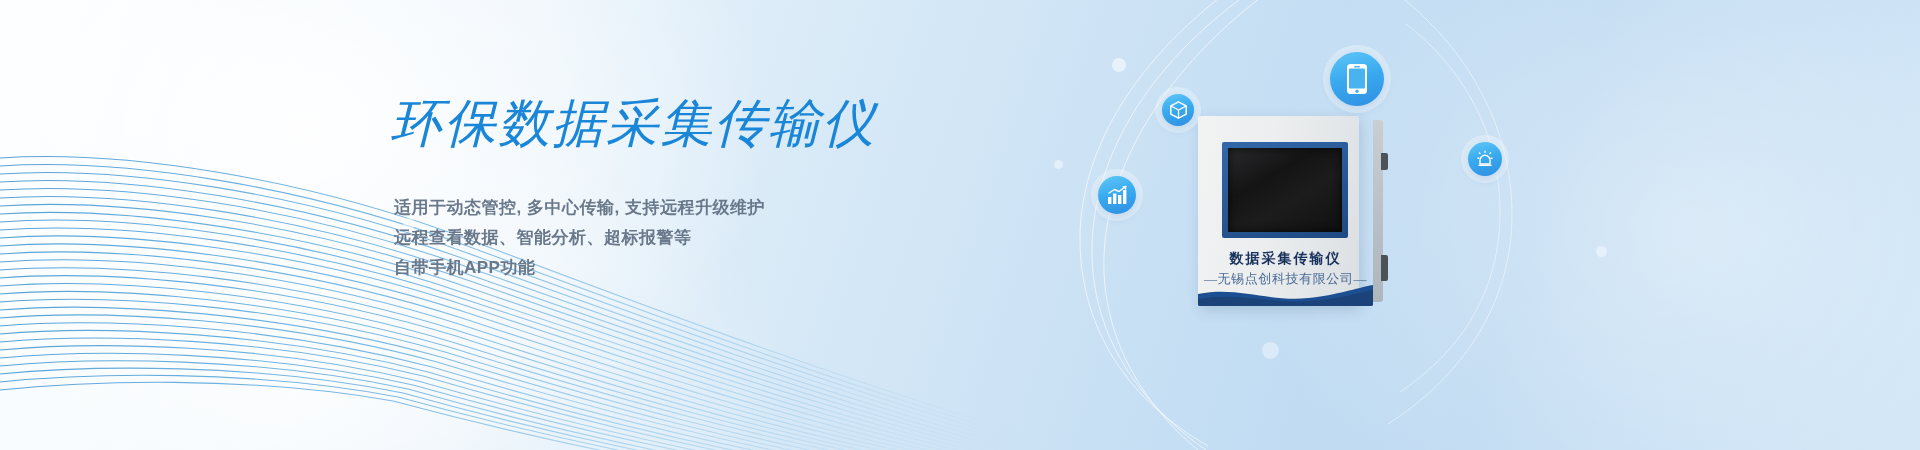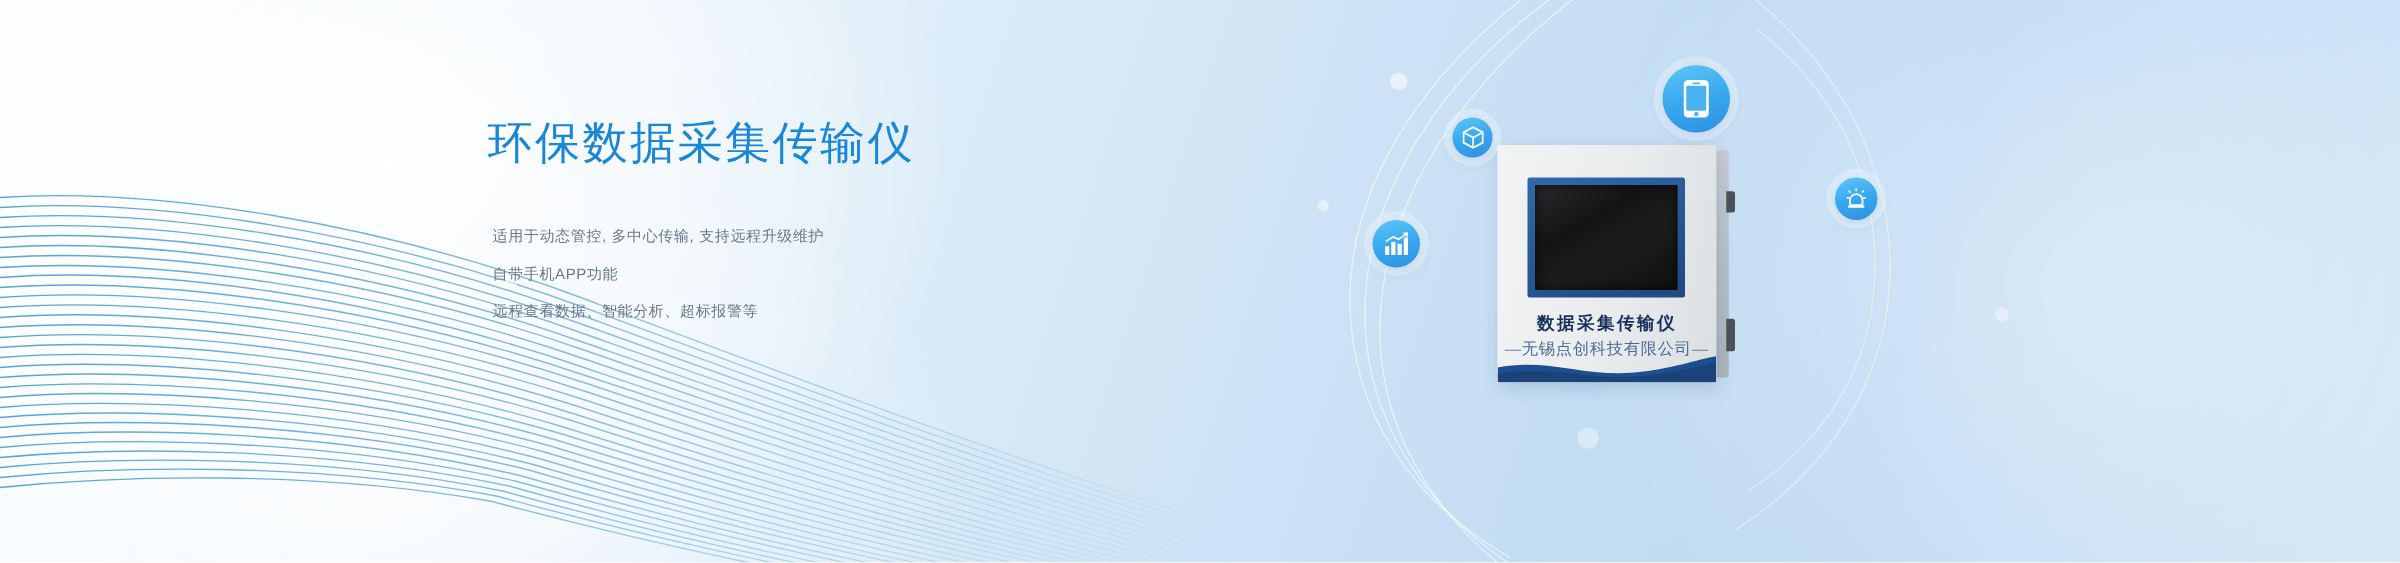--- a/index.html
+++ b/index.html
@@ -76,56 +76,57 @@
   }
 
   
   .copy {
     position: absolute;
     left: 390px;
     top: 92px;
     width: 560px;
   }
   .headline {
-    font-size: 36px;
+    font-size: 52px;
     line-height: 1.22;
     letter-spacing: 2px;
     color: #1a86d8;
     font-weight: 400;
     margin: 0;
     white-space: nowrap;
+    font-style: italic;
   }
   .sub-list {
     margin: 38px 0 0 4px;
     padding: 0;
     list-style: none;
   }
   .sub-list li {
-    font-size: 12px;
+    font-size: 17px;
     line-height: 30px;
     letter-spacing: .5px;
     color: #69788a;
-    font-weight: 400;
+    font-weight: 700;
     white-space: nowrap;
   }
 
   
   .device-stage {
     position: absolute;
     left: 1150px;
     top: 20px;
     width: 460px;
     height: 410px;
   }
 
   .device {
     position: absolute;
     left: 48px;
     top: 96px;
-    width: 175px;
+    width: 161px;
     height: 190px;
     background: linear-gradient(100deg, #f2f3f3 0%, #eceeef 40%, #e4e7e9 72%, #dcdfe2 100%);
     box-shadow: 2px 4px 14px rgba(40, 70, 110, 0.18);
     border-radius: 2px;
   }
   .device-side {
     position: absolute;
     left: 223px;
     top: 100px;
     width: 10px;
@@ -305,22 +306,22 @@
   <div class="dot dot-b"></div>
   <div class="dot dot-c"></div>
   <div class="dot dot-d"></div>
   <div class="dot dot-e"></div>
 
   <div class="copy">
     <h1 class="headline">环保数据采集传输仪</h1>
 
     <ul class="sub-list">
       <li>适用于动态管控, 多中心传输, 支持远程升级维护</li>
+      <li>远程查看数据、智能分析、超标报警等</li>
       <li>自带手机APP功能</li>
-      <li>远程查看数据、智能分析、超标报警等</li>
     </ul>
   </div>
 
   <div class="device-stage">
 
     <div class="device-side"></div>
     <div class="device-knob-top"></div>
     <div class="device-knob-bottom"></div>
 
     <div class="device">

